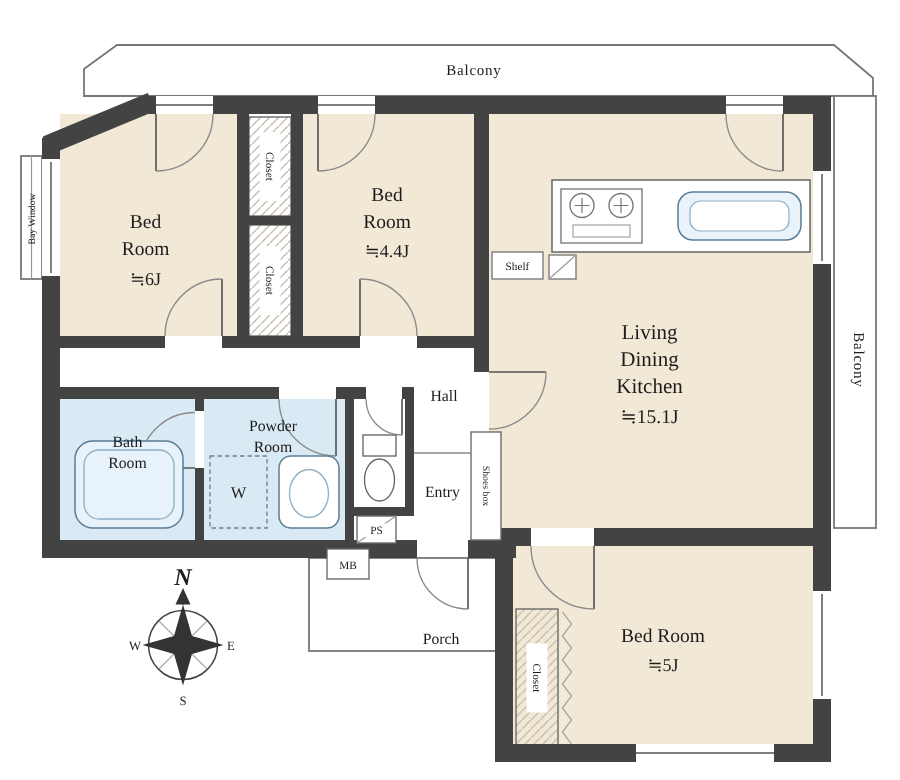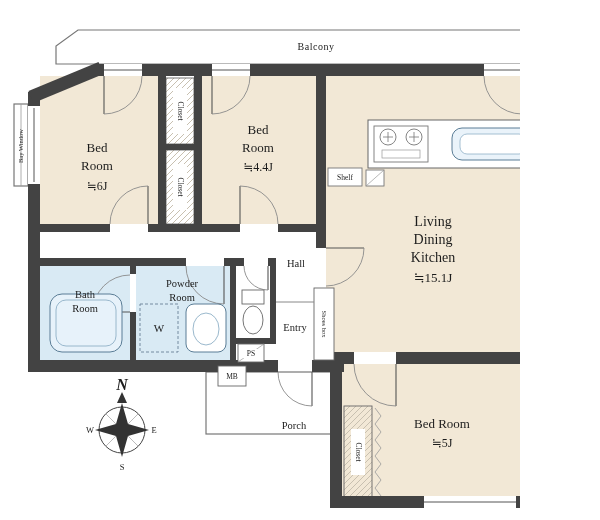--- a/index.html
+++ b/index.html
@@ -1,17 +1,17 @@
 <!DOCTYPE html>
 <html><head>
 <meta charset="utf-8">
 <title>Floor Plan</title>
 <style>
   html,body{margin:0;padding:0;background:#fff;}
-  .stage{position:relative;width:520px;height:520px;background:#fff;overflow:hidden;
+  .stage{position:relative;width:600px;height:520px;background:#fff;overflow:hidden;
          font-family:"Liberation Serif","DejaVu Serif",serif;}
   svg{position:absolute;left:0;top:0;}
   text{fill:#1c1c1c;text-anchor:middle;font-family:"Liberation Serif","DejaVu Serif",serif;}
   .thin{stroke:#777;stroke-width:1.2;fill:#fff;}
   .door{stroke:#555;stroke-width:1.1;fill:none;}
   .arc{stroke:#8a8a8a;stroke-width:0.9;fill:none;}
   .wline{stroke:#555;stroke-width:1;fill:none;}
 </style>
 </head>
 <body>

